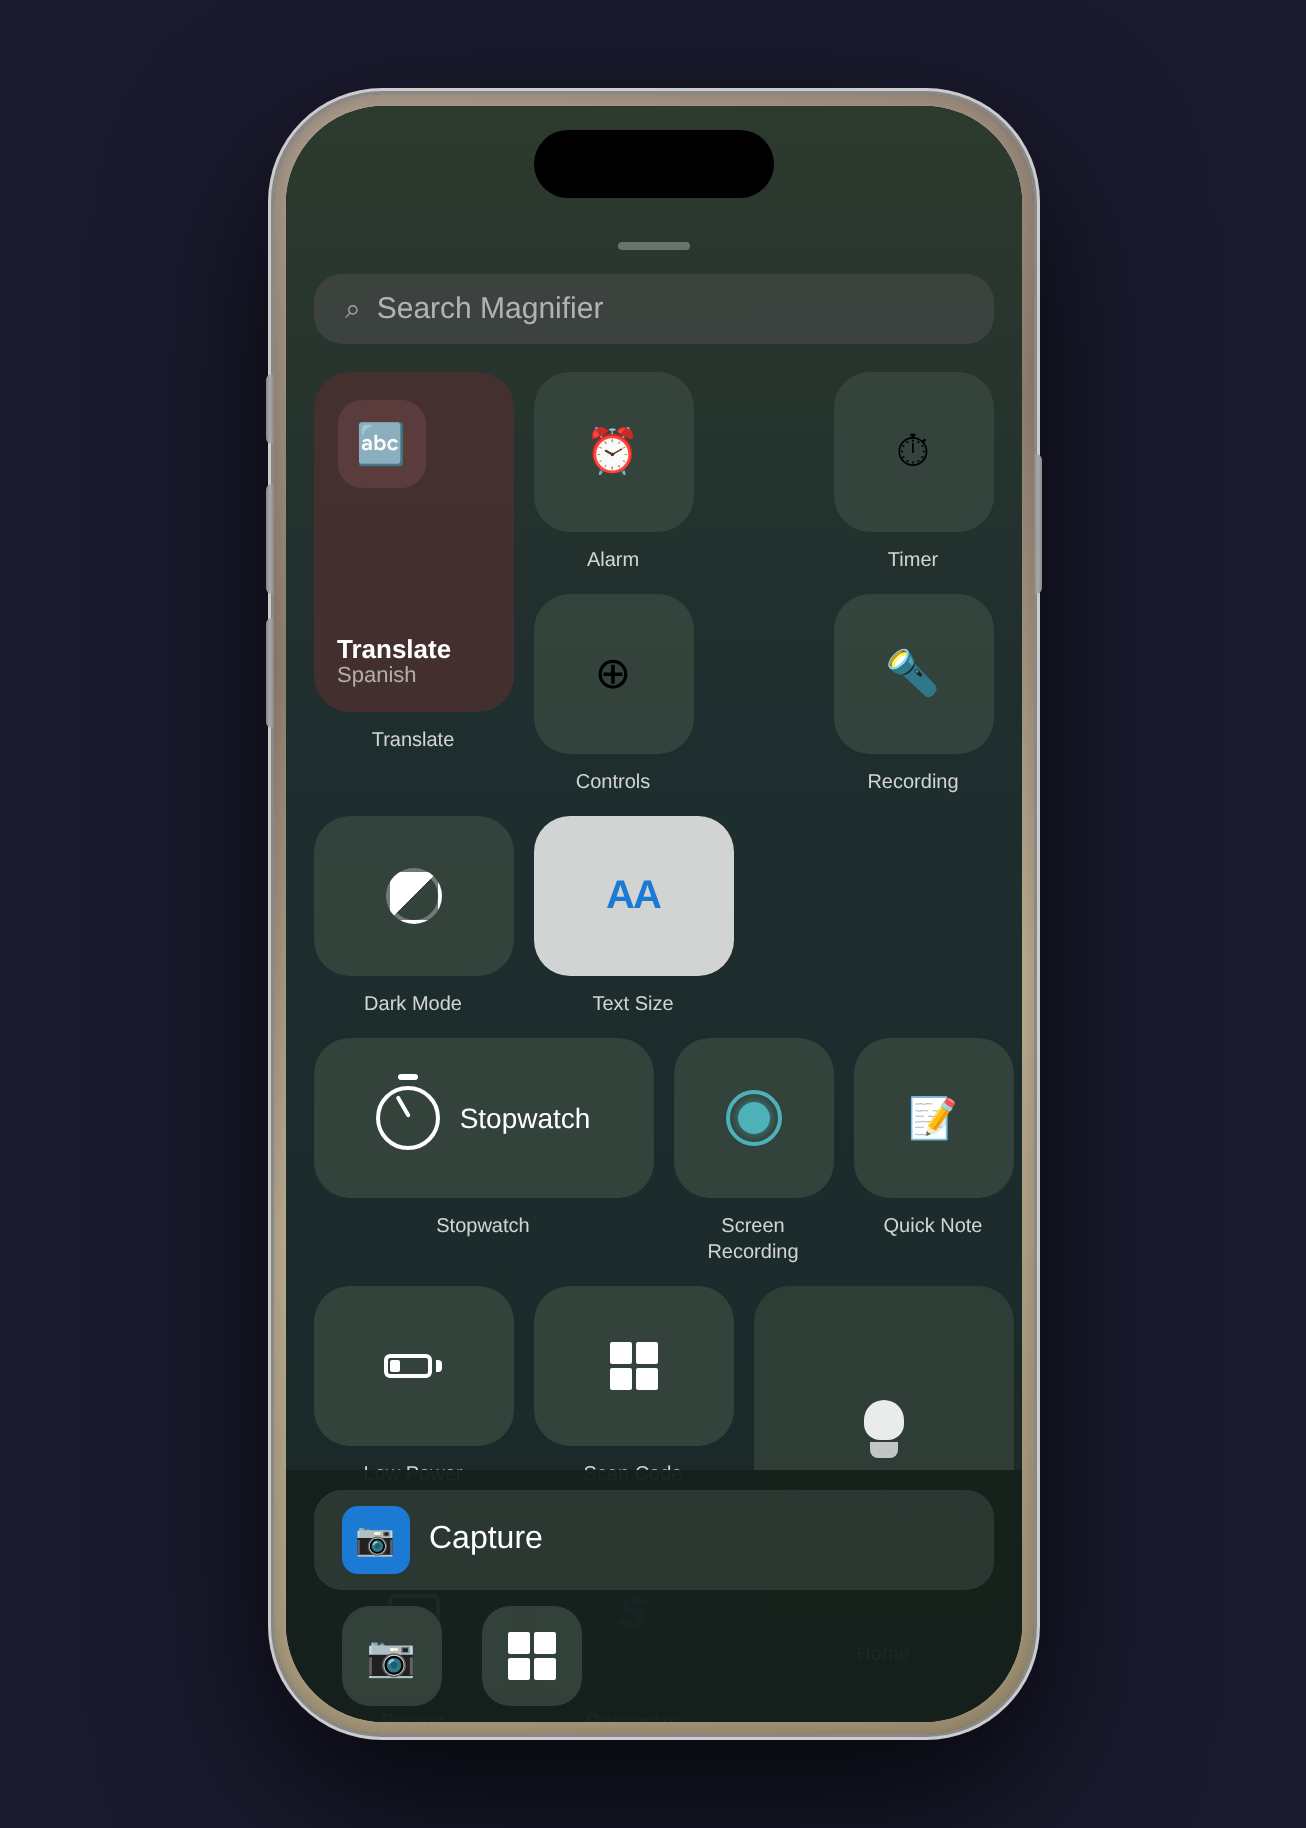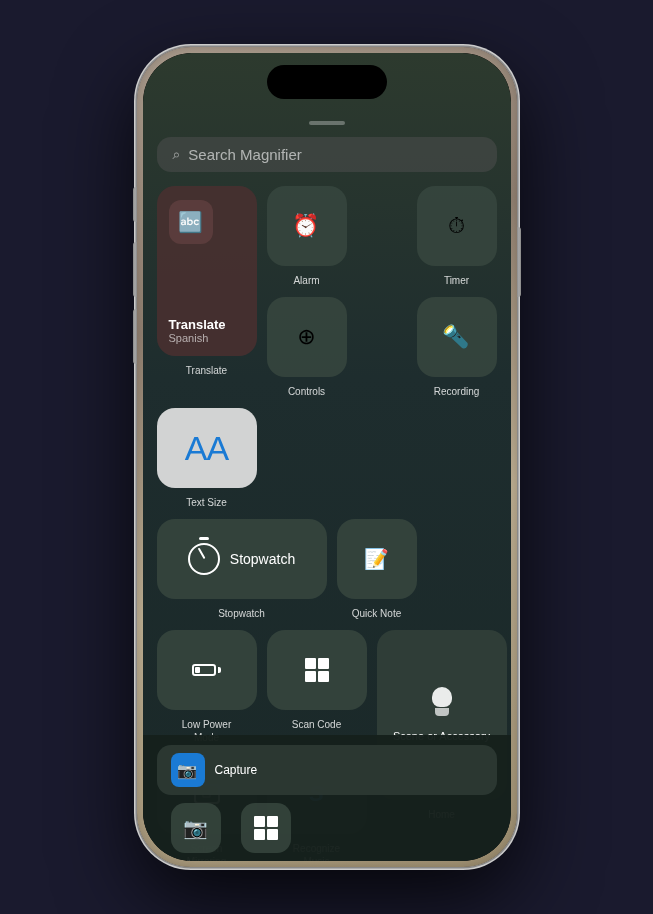--- a/index.html
+++ b/index.html
@@ -148,21 +148,21 @@
       background: #1a7ad4;
       border-radius: 8px;
       display: flex;
       align-items: center;
       justify-content: center;
       font-size: 18px;
     }
 
     .capture-label {
       color: #fff;
-      font-size: 12px;
+      font-size: 16px;
       font-weight: 500;
     }
 
     .bottom-icons-row {
       display: flex;
       gap: 20px;
       padding: 8px 14px 0;
       justify-content: flex-start;
     }
 
@@ -294,22 +294,22 @@
 
     .dark-mode-icon {
       width: 28px;
       height: 28px;
       border-radius: 50%;
       background: linear-gradient(135deg, #fff 50%, transparent 50%);
       border: 2px solid rgba(255,255,255,0.3);
     }
 
     .aa-text {
-      font-size: 34px;
-      font-weight: 400;
+      font-size: 20px;
+      font-weight: 700;
       color: #1a7ad4;
       letter-spacing: -1px;
     }
 
     .low-power-icon {
       display: flex;
       align-items: center;
       gap: 1px;
     }
     .battery-body {
@@ -456,40 +456,55 @@
                     <span style="font-size:22px;">🔦</span>
                   </div>
                   <span class="btn-label">Recording</span>
                 </div>
               </div>
             </div>
           </div>
 
           <div class="row">
 
+            <div class="col">
+              <div class="btn s100x80">
+                <div class="dark-mode-icon"></div>
+              </div>
+              <span class="btn-label">Dark Mode</span>
+            </div>
 
             <div class="col">
               <div class="btn text-size-btn" style="width:100px;height:80px;">
                 <span class="aa-text">AA</span>
               </div>
               <span class="btn-label" style="color:rgba(255,255,255,0.8);">Text Size</span>
             </div>
           </div>
 
           <div class="row">
             <div class="col">
               <div class="btn s170x80" style="flex-direction:row;gap:10px;justify-content:center;">
                 <div class="stopwatch-outline">
                   <div class="stopwatch-hand"></div>
                 </div>
                 <span style="color:#fff;font-size:14px;font-weight:500;">Stopwatch</span>
               </div>
               <span class="btn-label">Stopwatch</span>
             </div>
 
+            <div class="col">
+              <div class="btn s80">
+                <div class="screen-rec-ring">
+                  <div class="record-dot"></div>
+                </div>
+              </div>
+              <span class="btn-label" style="white-space:pre-line;text-align:center;">Screen
+Recording</span>
+            </div>
 
             <div class="col">
               <div class="btn s80">
                 <span style="font-size:20px;">📝</span>
               </div>
               <span class="btn-label">Quick Note</span>
             </div>
           </div>
 
           <div class="row">

